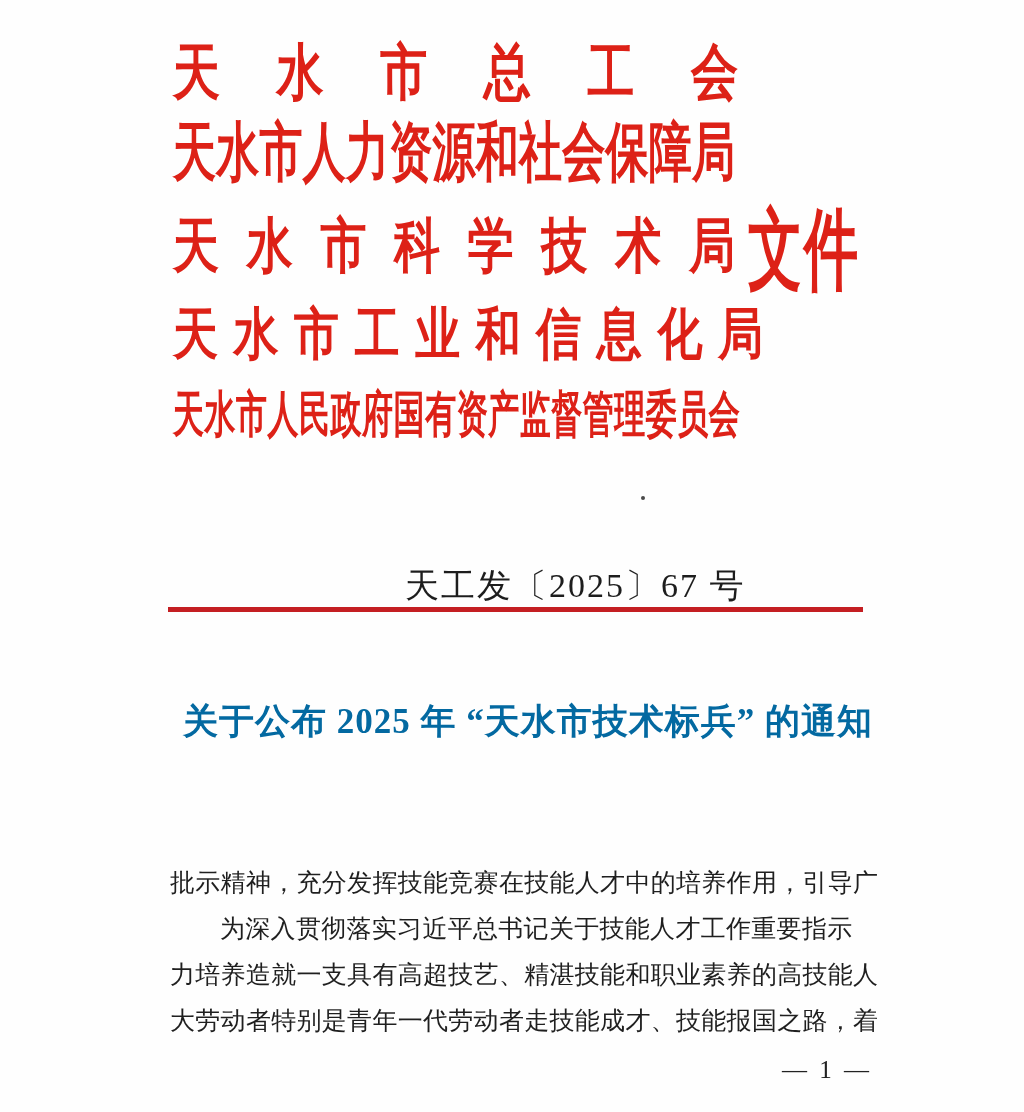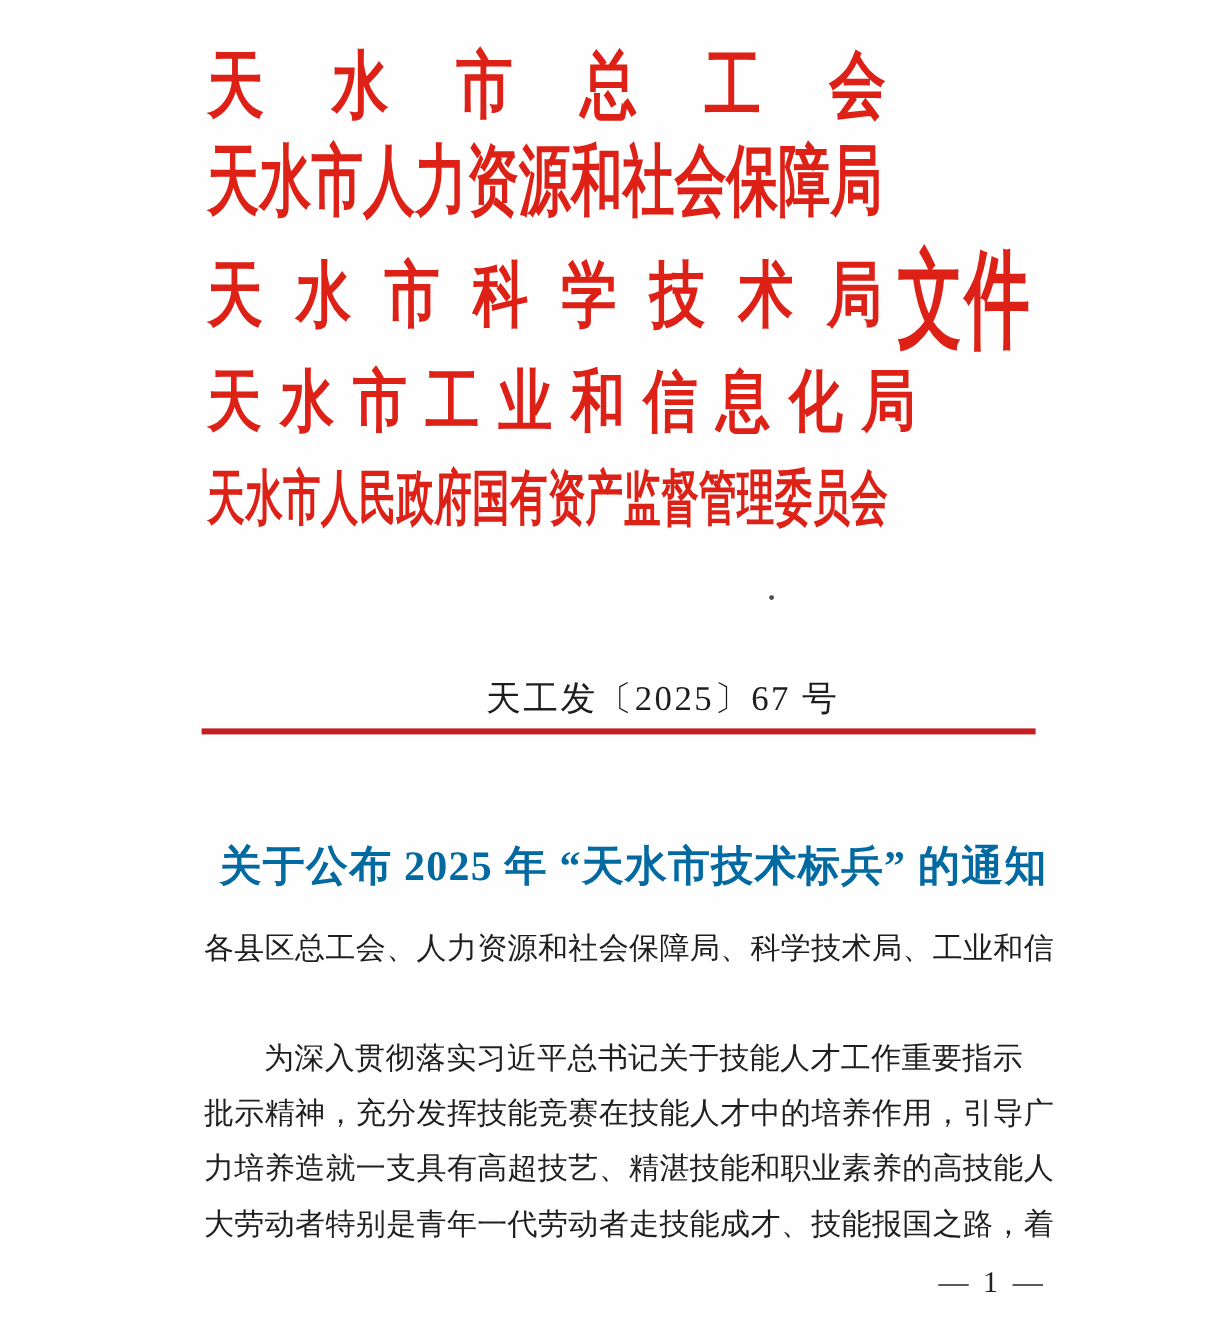--- a/index.html
+++ b/index.html
@@ -32,21 +32,21 @@
   .agency-line-2 { left: 173px; top: 120px; width: 562px; height: 66px; font-size: 43px; --sy: 1.50; }
   .agency-line-3 { left: 173px; top: 216px; width: 562px; height: 62px; font-size: 46px; --sy: 1.30; }
   .doc-marker    { left: 748px; top: 207px; width: 110px; height: 90px; font-size: 54px; --sy: 1.65; font-weight: 900; }
   .agency-line-4 { left: 173px; top: 305px; width: 590px; height: 60px; font-size: 45px; --sy: 1.25; }
   .agency-line-5 { left: 173px; top: 388px; width: 567px; height: 54px; font-size: 31px; --sy: 1.60; }
 
   
   .doc-number {
     position: absolute;
     left: 405px; top: 563px;
-    font-size: 29px;
+    font-size: 34px;
     letter-spacing: 2px;
     color: #1d1d1d;
     white-space: nowrap;
   }
   .red-divider {
     position: absolute;
     left: 168px; top: 607px;
     width: 695px; height: 5px;
     background: #c41e22;
   }
@@ -181,25 +181,24 @@
 
   <div class="scan-speck"></div>
 
   <div class="doc-number">天工发〔2025〕67 号</div>
 
   <div class="red-divider"></div>
 
   <h1 class="title">关于公布 2025 年 “天水市技术标兵” 的通知</h1>
 
   <div class="body-block salutation">
-    <div class="doc-line">各县区总工会、人力资源和社会保障局、科学技术局、工业和信</div>
   </div>
 
   <div class="body-block paragraph">
+    <div class="doc-line">批示精神，充分发挥技能竞赛在技能人才中的培养作用，引导广</div>
     <div class="doc-line indent">为深入贯彻落实习近平总书记关于技能人才工作重要指示</div>
-    <div class="doc-line">批示精神，充分发挥技能竞赛在技能人才中的培养作用，引导广</div>
     <div class="doc-line">力培养造就一支具有高超技艺、精湛技能和职业素养的高技能人</div>
     <div class="doc-line">大劳动者特别是青年一代劳动者走技能成才、技能报国之路，着</div>
   </div>
 
   <div class="page-number">— 1 —</div>
 
 </div>
 
 </body></html>

